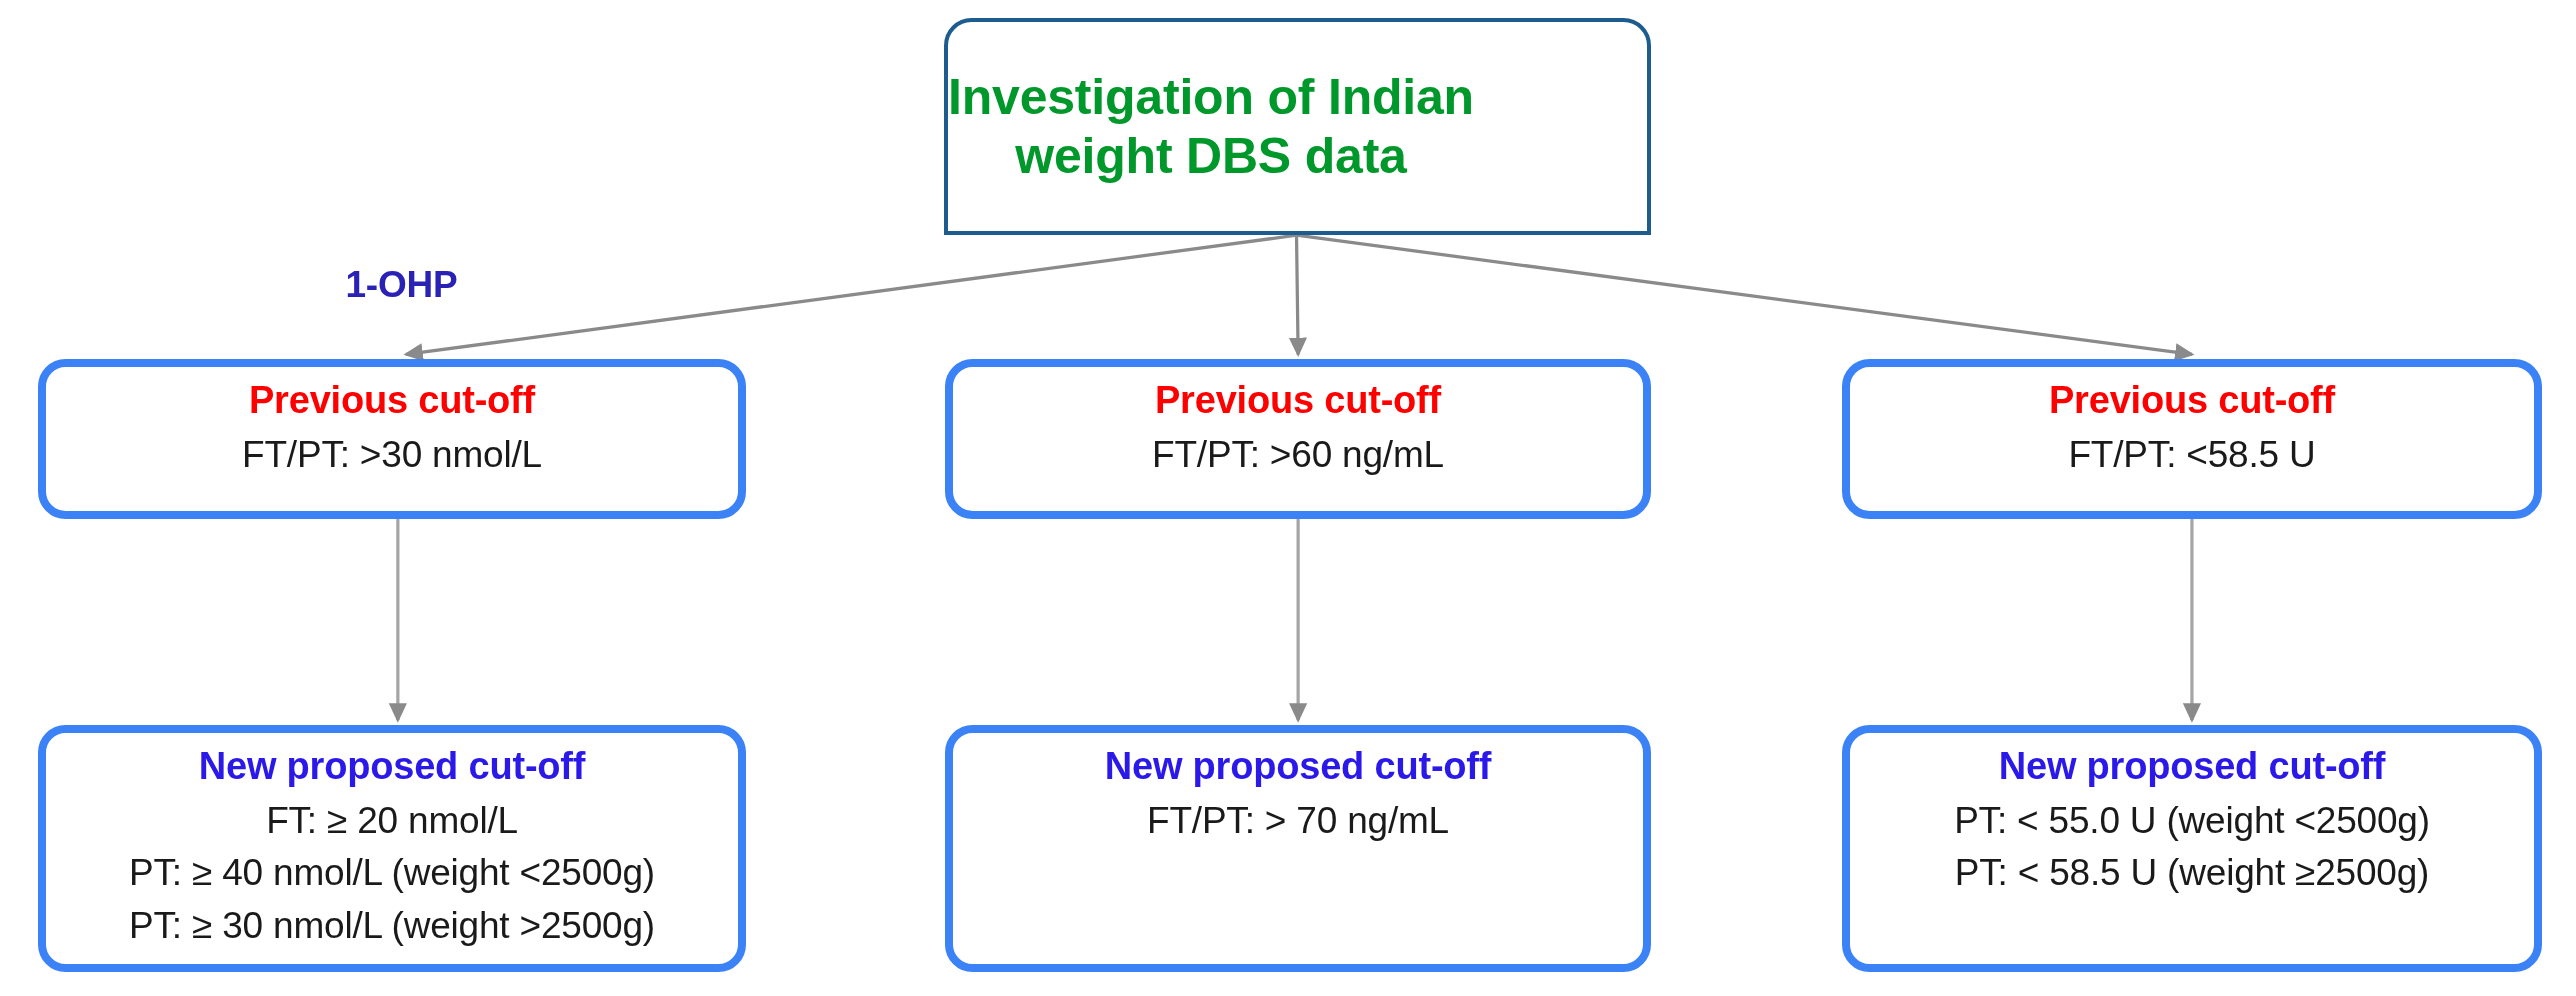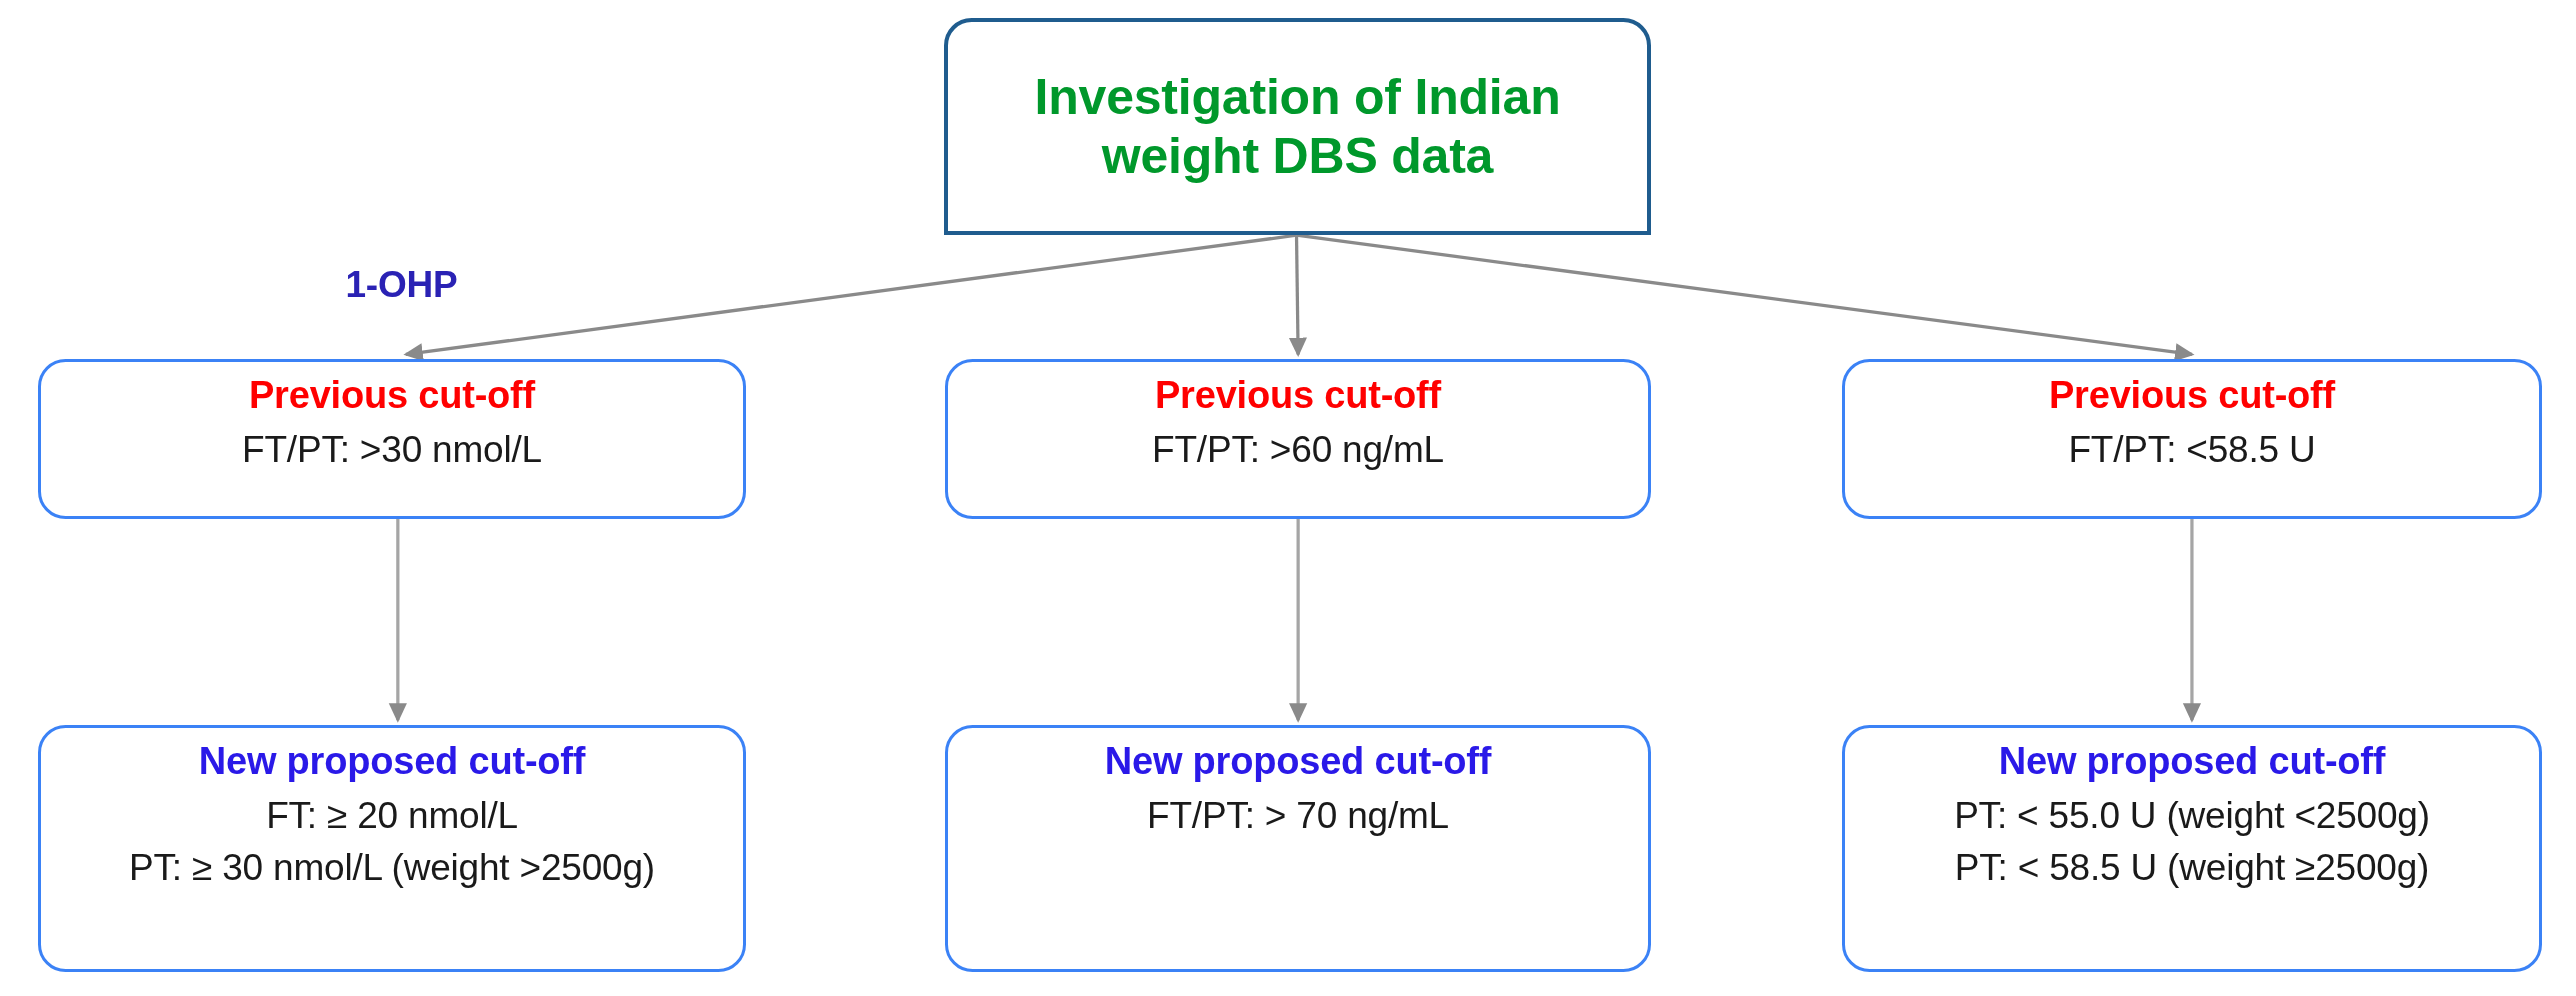--- a/index.html
+++ b/index.html
@@ -34,34 +34,34 @@
     background: #ffffff;
     overflow: hidden;
   }
 
   
   .root-node {
     border: 4.9px solid #1F5C8E;
     border-radius: 27.6px 27.6px 0 0;
     display: flex;
     align-items: center;
-    justify-content: center;
+    justify-content: flex-start;
   }
   .root-title {
     color: #00982B;
     font-weight: bold;
     font-size: 50px;
     line-height: 1.18;
     text-align: center;
     letter-spacing: -0.2px;
   }
 
   
   .cutoff-node {
-    border: 3px solid #3b82f6;
+    border: 8px solid #3b82f6;
     border-radius: 27.6px;
     padding: 11.4px 21px 8px 21px;
   }
   .cutoff-title {
     text-align: center;
     font-weight: bold;
     font-size: 38px;
     line-height: 1.2;
     letter-spacing: -0.2px;
     margin-bottom: 4.9px;
@@ -146,20 +146,21 @@
     <div class="cutoff-title prev">Previous cut-off</div>
     <div class="cutoff-lines">
       <div class="cutoff-line">FT/PT: &lt;58.5 U</div>
     </div>
   </div>
 
   <div class="node cutoff-node" style="left:38px; top:725px; width:708px; height:247px;">
     <div class="cutoff-title proposed">New proposed cut-off</div>
     <div class="cutoff-lines">
       <div class="cutoff-line">FT: ≥ 20 nmol/L</div>
+      <div class="cutoff-line">PT: ≥ 40 nmol/L (weight &lt;2500g)</div>
       <div class="cutoff-line">PT: ≥ 30 nmol/L (weight &gt;2500g)</div>
     </div>
   </div>
 
   <div class="node cutoff-node" style="left:945px; top:725px; width:706px; height:247px;">
     <div class="cutoff-title proposed">New proposed cut-off</div>
     <div class="cutoff-lines">
       <div class="cutoff-line">FT/PT: &gt; 70 ng/mL</div>
     </div>
   </div>

